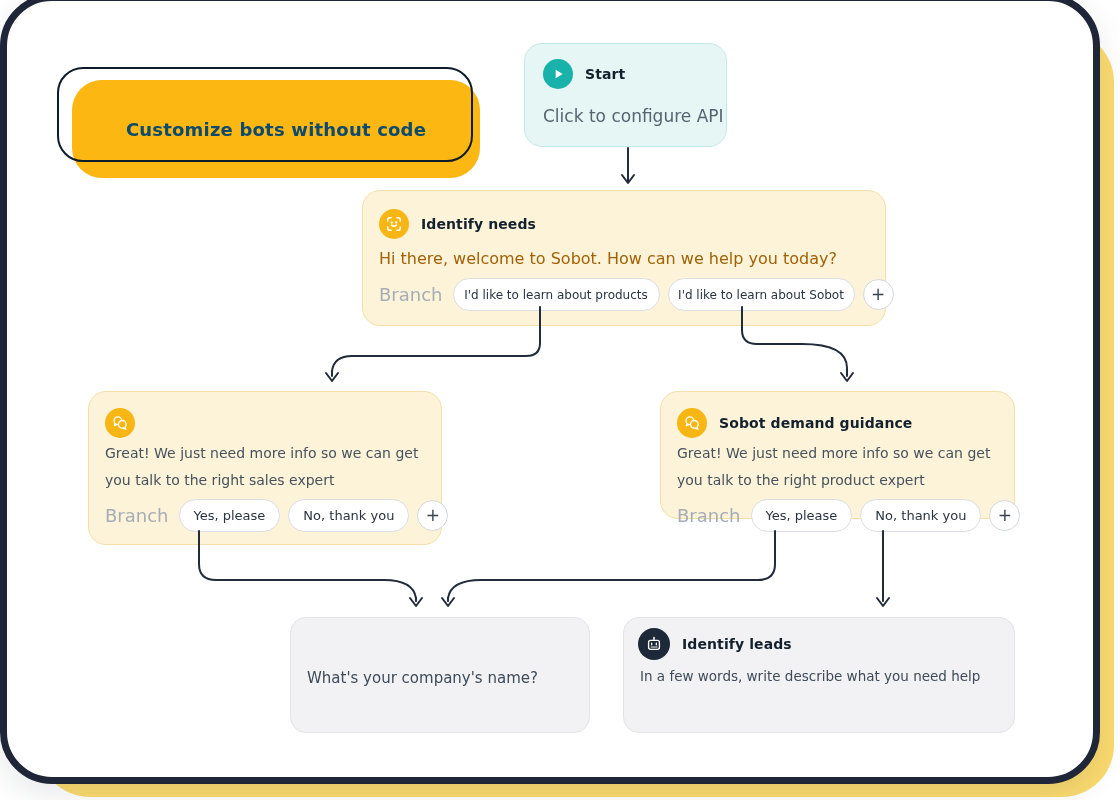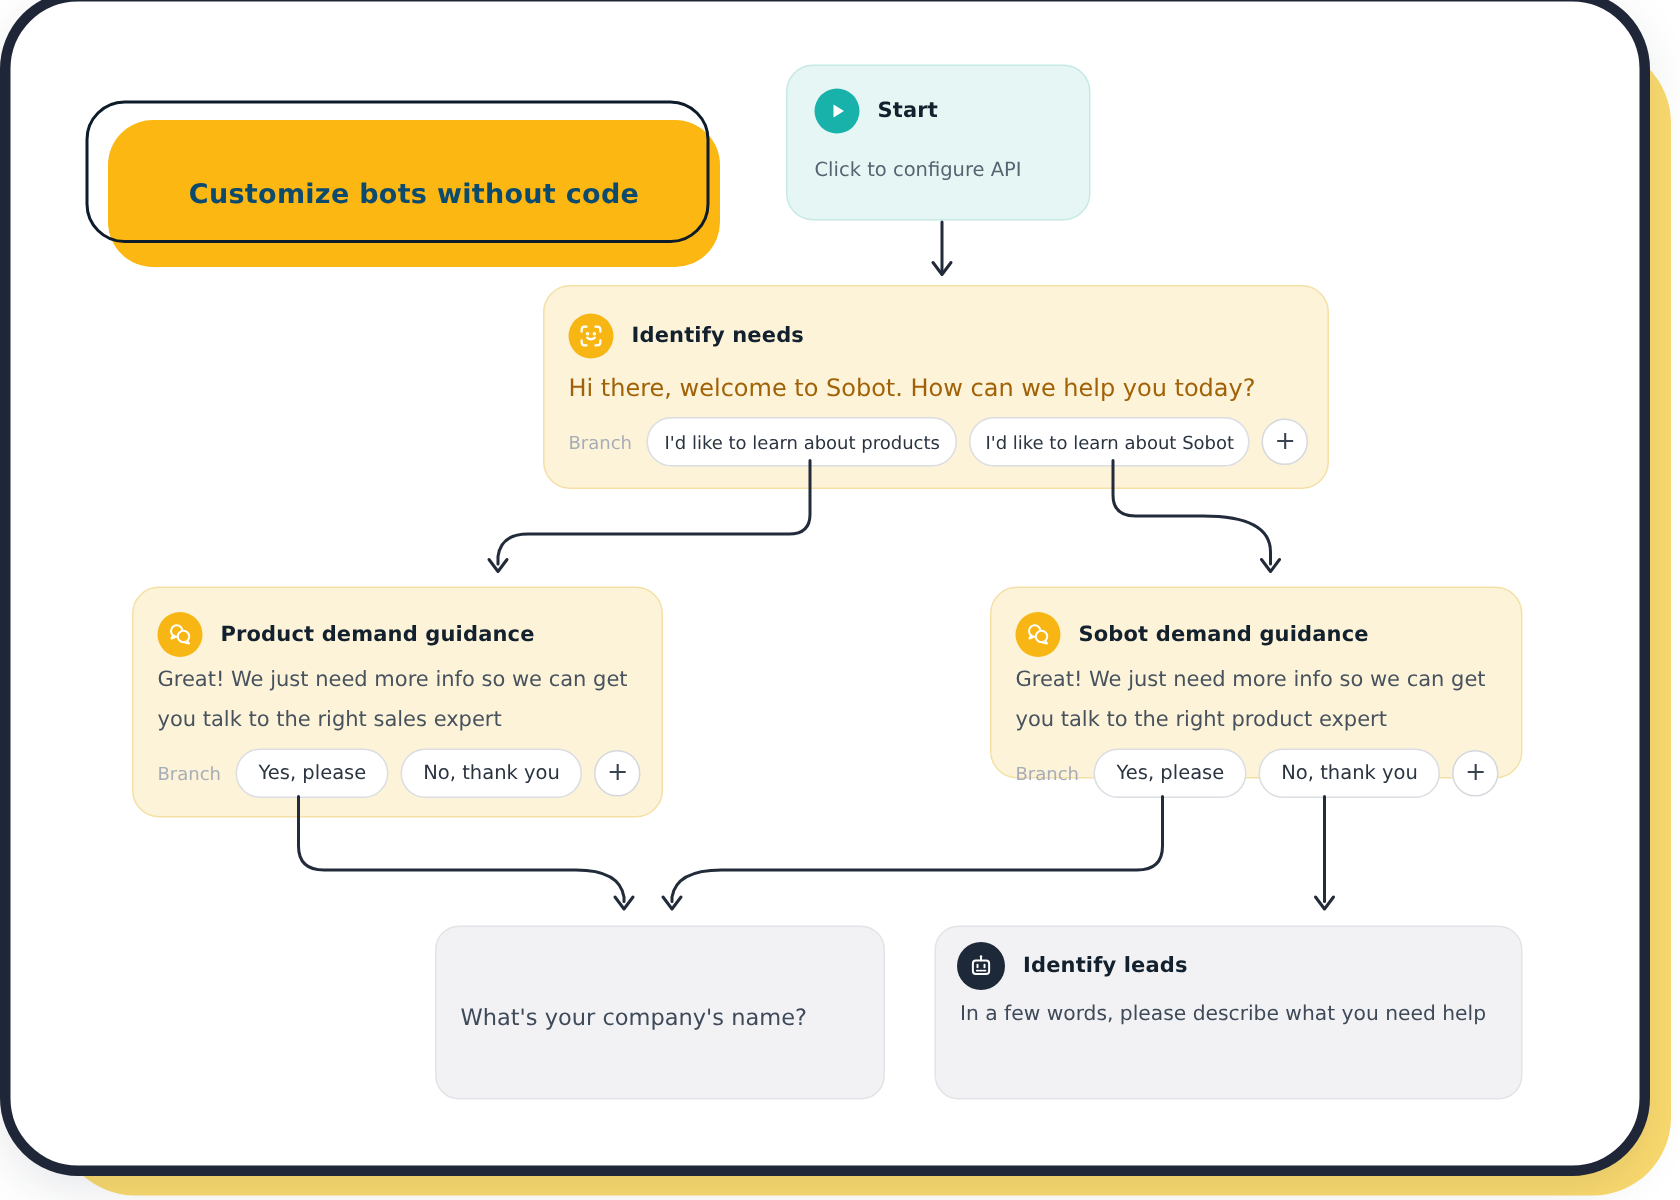--- a/index.html
+++ b/index.html
@@ -28,30 +28,30 @@
   .icon-circle { width:30px; height:30px; border-radius:50%; display:flex; align-items:center; justify-content:center; flex:0 0 auto; }
   .icon-circle svg { width:20px; height:20px; display:block; }
   .msg { position:absolute; font-size:16px; color:#a16207; white-space:nowrap; }
   .msg-lines { position:absolute; font-size:14px; color:#47525E; line-height:27px; white-space:nowrap; }
 
   .cream { background:#FCF3D8; border:1.5px solid #F4E0A6; }
   .gray  { background:#F2F2F4; border:1.5px solid #E3E3E8; }
   .mint  { background:#E6F6F4; border:1.5px solid #C5E9E5; }
 
   .branch-row { position:absolute; display:flex; align-items:center; gap:8px; }
-  .branch-label { font-size:12px; color:#A6ADB7; margin-right:2px; }
+  .branch-label { font-size:18px; color:#A6ADB7; margin-right:2px; }
   .pill { height:33px; background:#fff; border:1.5px solid #DADDE2; border-radius:17px;
     display:flex; align-items:center; justify-content:center; color:#2A3441; white-space:nowrap; overflow:hidden; }
   .pill-wide { font-size:12px; padding:0 6px; }
   .pill-sm { font-size:13px; padding:0 14px; }
   .plus-btn { width:31px; height:31px; border-radius:50%; background:#fff; border:1.5px solid #D4D8DD;
     display:flex; align-items:center; justify-content:center; font-size:17px; color:#3A4450; line-height:1; }
 
   
-  .start-sub { position:absolute; left:18px; top:62px; font-size:13px; color:#566472; white-space:nowrap; }
+  .start-sub { position:absolute; left:18px; top:62px; font-size:17px; color:#566472; white-space:nowrap; }
 
   
   svg.flow { position:absolute; left:0; top:0; pointer-events:none; }
   .conn { stroke:#222B3A; stroke-width:2; fill:none; stroke-linecap:round; stroke-linejoin:round; }
 </style>
 </head>
 <body>
 
 <div class="stage">
 
@@ -102,21 +102,20 @@
   <div class="node cream" style="left:88px; top:391px; width:354px; height:154px;">
     <div class="node-head" style="left:16px; top:16px;">
       <div class="icon-circle" style="background:#F8B615;">
         <svg viewBox="0 0 24 24">
           <circle cx="9.4" cy="9.2" r="4.6" fill="none" stroke="#fff" stroke-width="1.6"></circle>
           <path d="M6.4 12.6 L5.2 15.2 L8.6 13.8" fill="none" stroke="#fff" stroke-width="1.6" stroke-linejoin="round"></path>
           <circle cx="14.8" cy="13.6" r="4.6" fill="#F8B615" stroke="#fff" stroke-width="1.6"></circle>
           <path d="M17.6 16.8 L19.2 19.2 L15.6 18.4" fill="#F8B615" stroke="#fff" stroke-width="1.6" stroke-linejoin="round"></path>
         </svg>
       </div>
-      <div class="node-title">Product demand guidance</div>
     </div>
     <div class="msg-lines" style="left:16px; top:48px;">
       <div>Great! We just need more info so we can get</div>
       <div>you talk to the right sales expert</div>
     </div>
     <div class="branch-row" style="left:16px; top:107px;">
       <span class="branch-label">Branch</span>
       <div class="pill pill-sm">Yes, please</div>
       <div class="pill pill-sm">No, thank you</div>
       <div class="plus-btn">+</div>
@@ -160,21 +159,21 @@
           <rect x="5.5" y="7.6" width="13" height="10.8" rx="2.4" fill="none" stroke="#fff" stroke-width="1.6"></rect>
           <path d="M12 7.4 V5.4" stroke="#fff" stroke-width="1.6" stroke-linecap="round"></path>
           <circle cx="12" cy="4.4" r="1" fill="#fff"></circle>
           <path d="M9.2 11 V13 M14.8 11 V13" stroke="#fff" stroke-width="1.6" stroke-linecap="round"></path>
           <path d="M8.6 15.6 H10.2 M11.3 15.6 H12.9 M14 15.6 H15.6" stroke="#fff" stroke-width="1.4" stroke-linecap="round"></path>
         </svg>
       </div>
       <div class="node-title">Identify leads</div>
     </div>
     <div class="msg-lines" style="left:16px; top:44px; font-size:13.5px; line-height:28px; color:#3E4A59;">
-      <div>In a few words, please describe what you need help</div>
+      <div>In a few words, write describe what you need help</div>
     </div>
   </div>
 
   <svg class="flow" width="1120" height="800" viewBox="0 0 1120 800">
 
     <path class="conn" d="M628 148 V181"></path>
     <path class="conn" d="M622 175 L628 183 L634 175"></path>
 
     <path class="conn" d="M540 307 V343 Q540 356 526 356 H352 Q334 356 332 371 V376"></path>
     <path class="conn" d="M326 373 L332 381 L338 373"></path>

